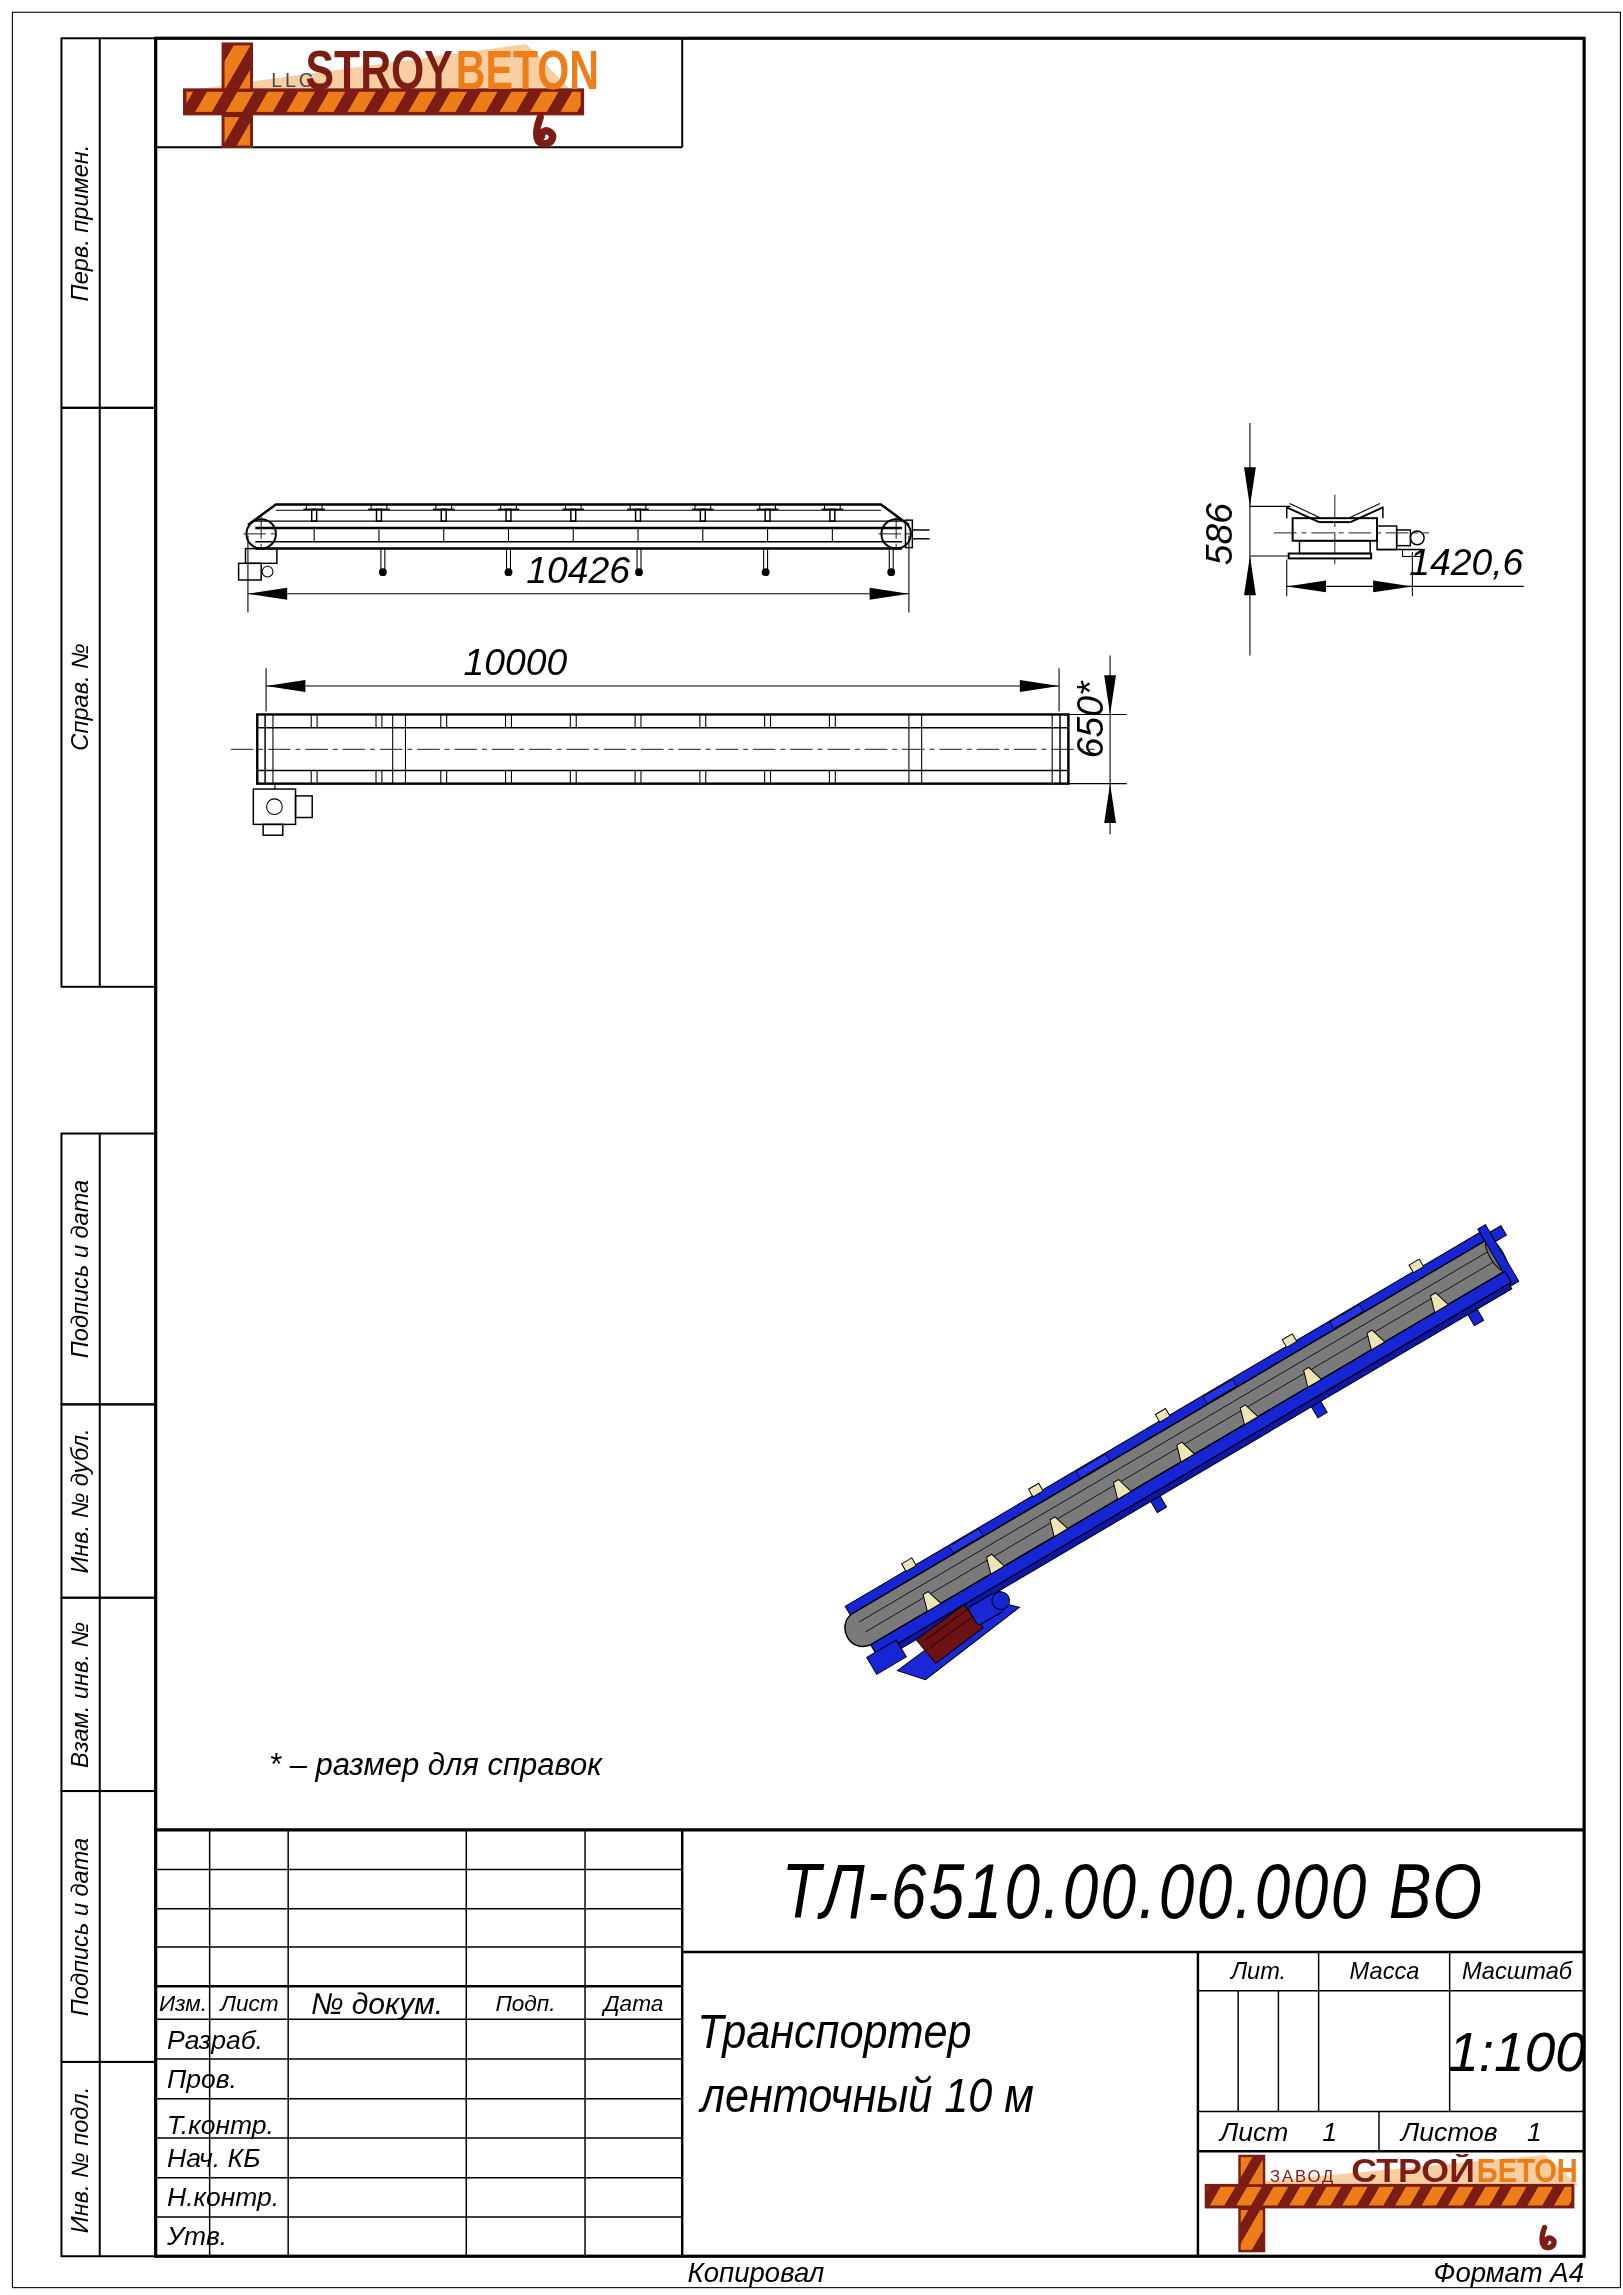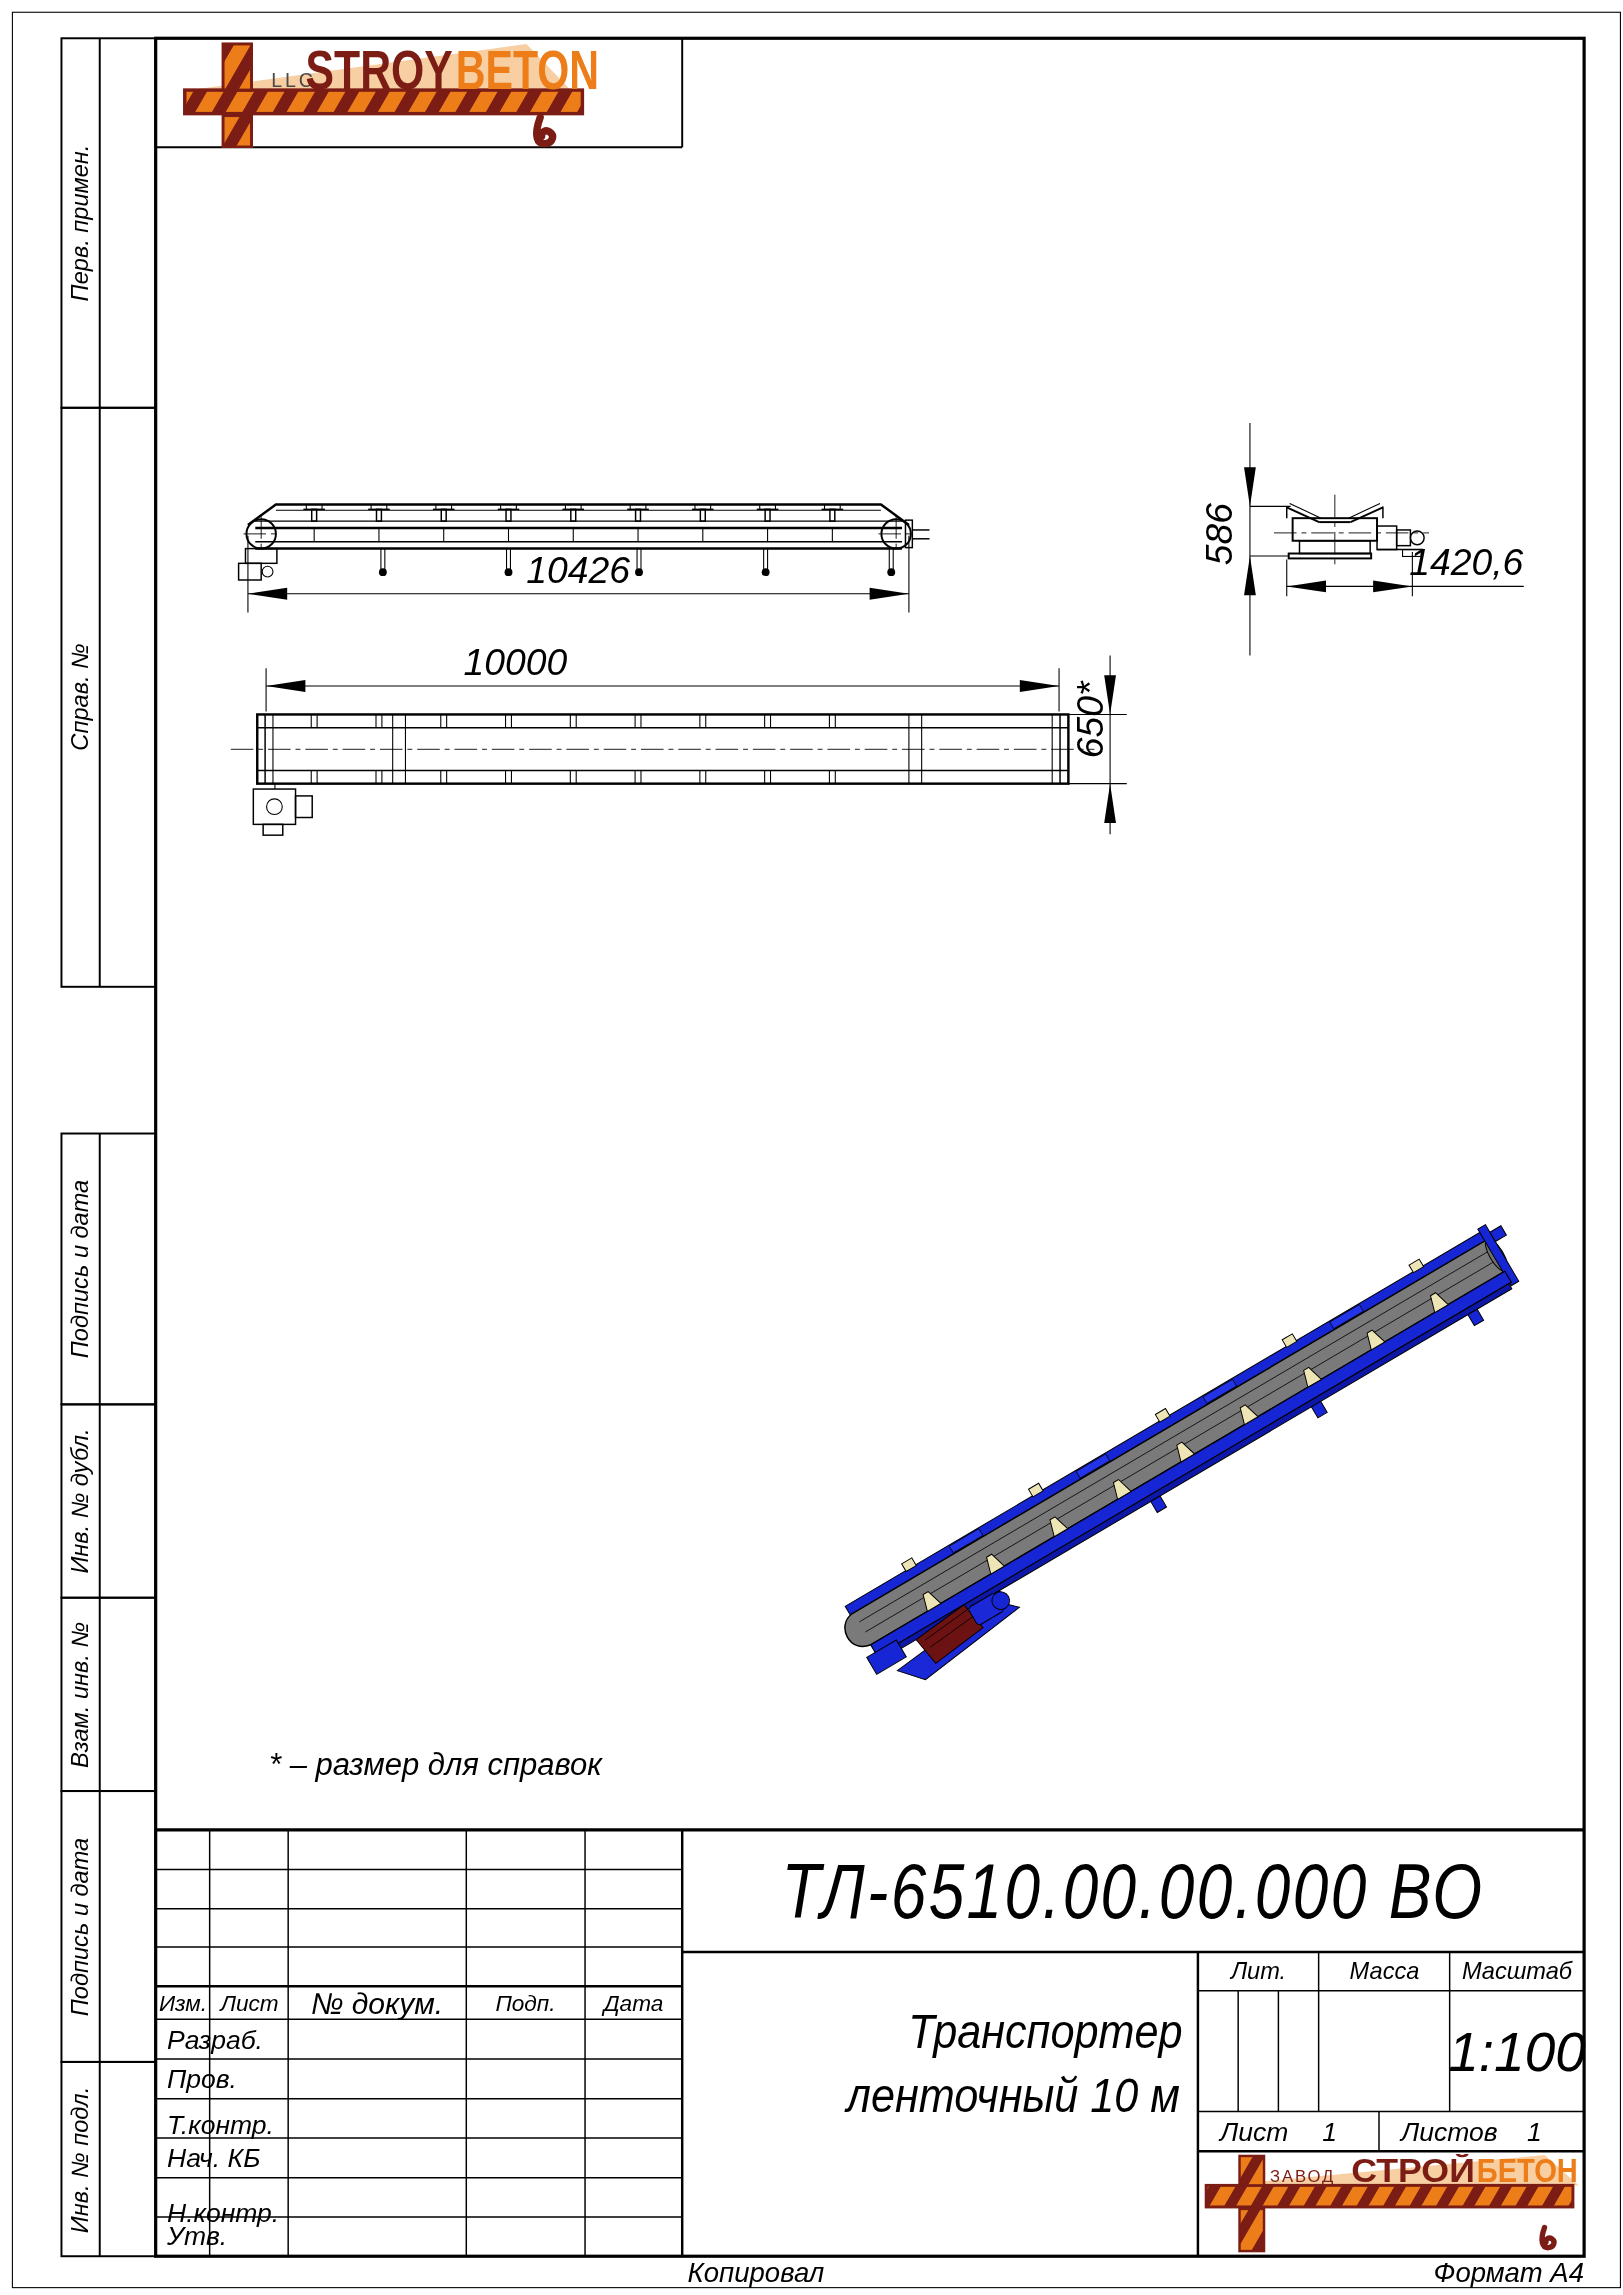--- a/index.html
+++ b/index.html
@@ -427,21 +427,21 @@
 <div class="t rot" style="left:80px;top:1269px;font-size:23.6px;">Подпись и дата</div>
 <div class="t rot" style="left:80px;top:1501px;font-size:23.6px;">Инв. № дубл.</div>
 <div class="t rot" style="left:80px;top:1695px;font-size:23.6px;">Взам. инв. №</div>
 <div class="t rot" style="left:80px;top:1927px;font-size:23.6px;">Подпись и дата</div>
 <div class="t rot" style="left:80px;top:2160px;font-size:23.6px;">Инв. № подл.</div>
 
 <div class="t tl" style="left:245px;top:1745px;width:442px;height:39px;font-size:31px;margin-left:24px;">* – размер для справок</div>
 
 <div class="t" style="left:682px;top:1830px;width:902px;height:122px;font-size:78px;letter-spacing:2.9px;transform:scaleX(0.82);transform-origin:center;">ТЛ-6510.00.00.000 ВО</div>
 
-<div class="abs" style="left:682px;top:1952px;width:516px;height:304px;display:flex;flex-direction:column;align-items:flex-end;justify-content:center;padding-bottom:81px;box-sizing:border-box;">
+<div class="abs" style="left:682px;top:1952px;width:516px;height:304px;display:flex;flex-direction:column;align-items:flex-start;justify-content:center;padding-bottom:81px;box-sizing:border-box;">
   <div class="t" style="position:static;font-size:48px;transform:scaleX(0.9);">Транспортер</div>
   <div class="t" style="position:static;font-size:48px;transform:scaleX(0.9);margin-top:8.8px;">ленточный 10 м</div>
 </div>
 
 <div class="t" style="left:1198px;top:1952px;width:121px;height:39px;font-size:23.6px;">Лит.</div>
 <div class="t" style="left:1319px;top:1952px;width:131px;height:39px;font-size:23.6px;">Масса</div>
 <div class="t" style="left:1450px;top:1952px;width:134px;height:39px;font-size:23.6px;">Масштаб</div>
 <div class="t" style="left:1450px;top:1991px;width:134px;height:121px;font-size:55px;">1:100</div>
 
 <div class="t tl" style="left:1220px;top:2112px;width:159px;height:40px;font-size:26.5px;">
@@ -456,21 +456,21 @@
 <div class="t" style="left:156px;top:1987px;width:54px;height:33px;font-size:22.6px;">Изм.</div>
 <div class="t" style="left:210px;top:1987px;width:79px;height:33px;font-size:22.6px;">Лист</div>
 <div class="t" style="left:288px;top:1987px;width:178px;height:33px;font-size:30px;">№ докум.</div>
 <div class="t" style="left:466px;top:1987px;width:119px;height:33px;font-size:22.6px;">Подп.</div>
 <div class="t" style="left:585px;top:1987px;width:97px;height:33px;font-size:22.6px;">Дата</div>
 
 <div class="t tl" style="left:167px;top:2020px;width:128px;height:40px;font-size:26.5px;">Разраб.</div>
 <div class="t tl" style="left:167px;top:2059px;width:128px;height:40px;font-size:26.5px;">Пров.</div>
 <div class="t tl" style="left:167px;top:2099px;width:128px;height:52px;font-size:26.5px;">Т.контр.</div>
 <div class="t tl" style="left:167px;top:2138px;width:128px;height:40px;font-size:26.5px;">Нач. КБ</div>
-<div class="t tl" style="left:167px;top:2178px;width:128px;height:39px;font-size:26.5px;margin-top:16px;">Н.контр.</div>
+<div class="t tl" style="left:167px;top:2178px;width:128px;height:39px;font-size:26.5px;">Н.контр.</div>
 <div class="t tl" style="left:167px;top:2217px;width:128px;height:39px;font-size:26.5px;">Утв.</div>
 
 <svg class="abs" style="left:1201px;top:2154px;" width="382" height="101" viewBox="0 0 778 206">
   <defs>
     <pattern id="hatchBot" width="54" height="52" patternUnits="userSpaceOnUse" patternTransform="skewX(-30)">
       <rect width="54" height="52" fill="#ED7D18"></rect>
       <rect width="24" height="52" fill="#7B1D15"></rect>
     </pattern>
   </defs>
   <polygon points="40,64 700,2 770,64" fill="#F8CFA2"></polygon>

